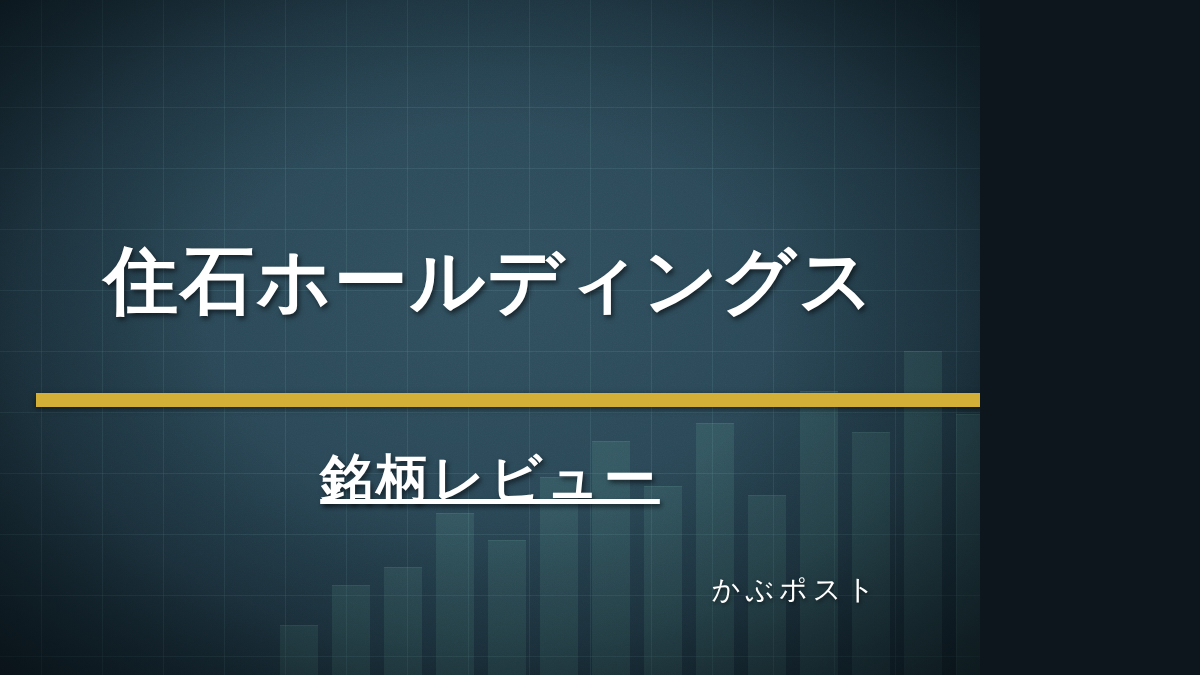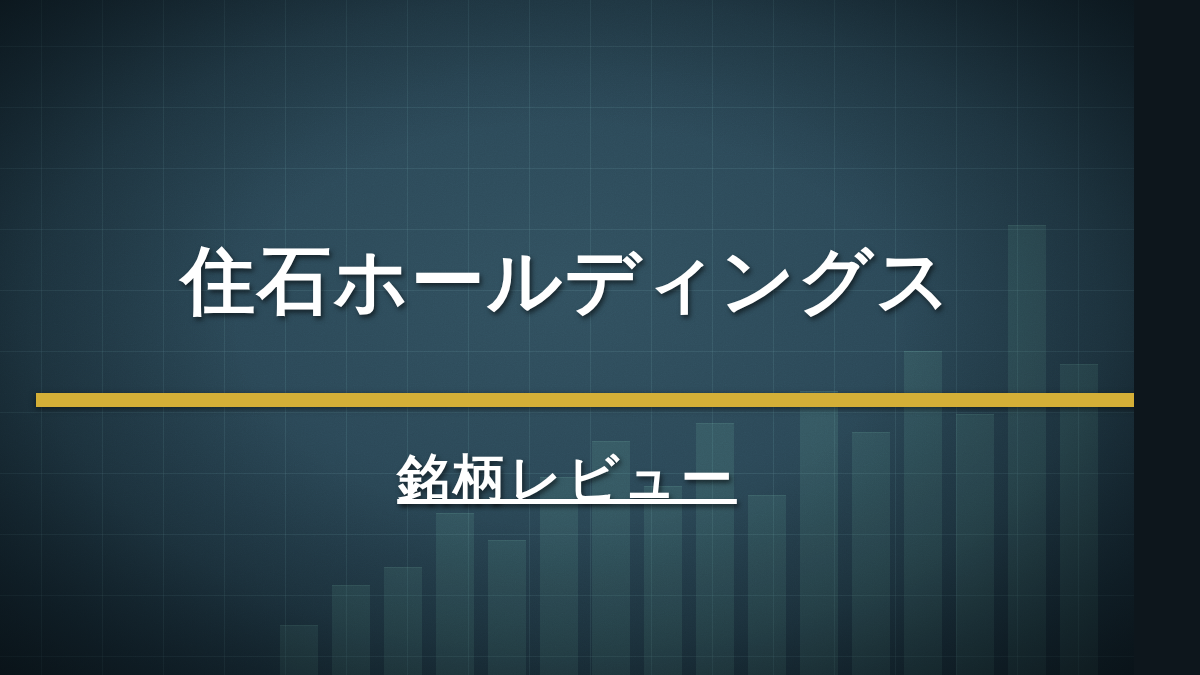--- a/index.html
+++ b/index.html
@@ -2,21 +2,21 @@
 <html lang="ja"><head>
 <meta charset="utf-8">
 <style>
   html, body {
     margin: 0;
     padding: 0;
     background: #0d161c;
   }
   #slide {
     position: relative;
-    width: 1134px;
+    width: 980px;
     height: 675px;
     overflow: hidden;
     font-family: "Liberation Sans", "DejaVu Sans", sans-serif;
     background: #c2410c;
     user-select: none;
   }
 
   
   .layer {
     position: absolute;
@@ -175,15 +175,16 @@
 
   <div class="layer" id="bg-vignette"></div>
 
   <div id="content">
     <div id="title">住石ホールディングス</div>
 
     <div id="divider"></div>
 
     <div id="subtitle">銘柄レビュー</div>
 
+    <div id="attribution">かぶポスト</div>
   </div>
 
 </div>
 
 </body></html>

